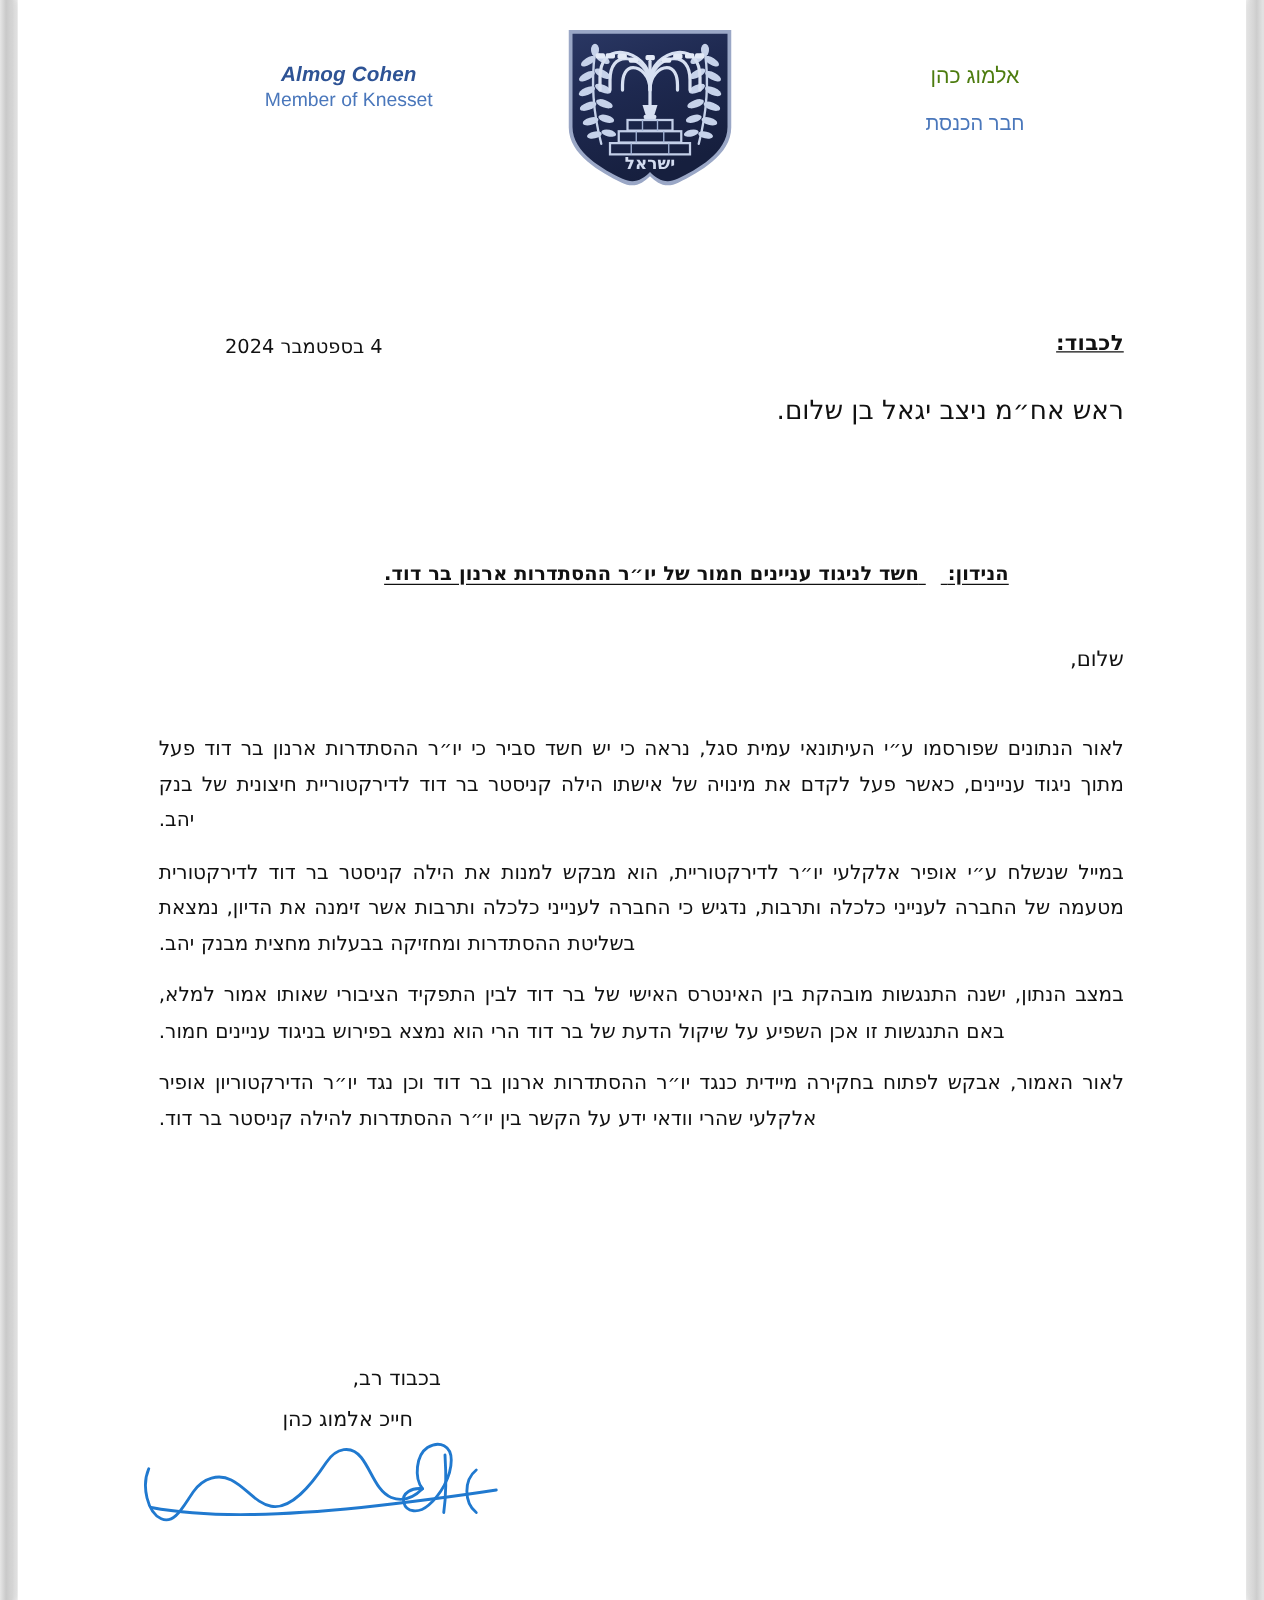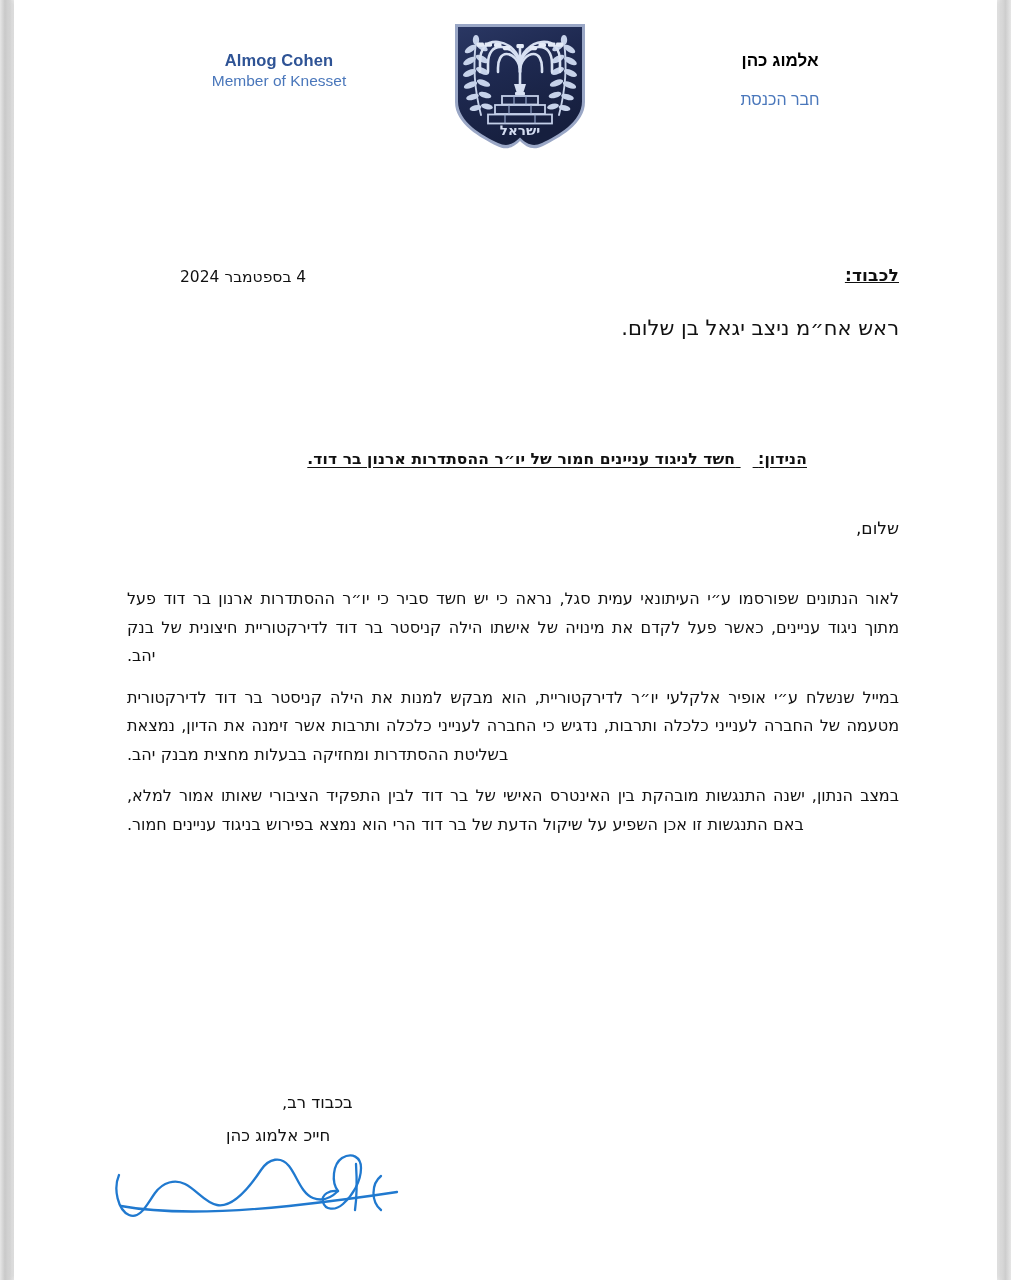--- a/index.html
+++ b/index.html
@@ -65,31 +65,32 @@
     width: 230px;
     text-align: center;
     direction: rtl;
   }
   .lh-name-en {
     font-size: 16.5px;
     font-weight: bold;
     color: #2e5395;
     letter-spacing: .1px;
     line-height: 20px;
+    font-style: italic;
   }
   .lh-role-en {
     font-size: 15.5px;
     color: #4a77bb;
     line-height: 22px;
     margin-top: 0;
   }
   .lh-name-he {
     font-size: 17px;
-    font-weight: bold;
-    color: #000000;
+    font-weight: normal;
+    color: #4d7c0f;
     line-height: 21px;
   }
   .lh-role-he {
     font-size: 16px;
     color: #4a77bb;
     line-height: 23px;
     margin-top: 17px;
   }
 
   .emblem {
@@ -339,20 +340,21 @@
         <span style="display:inline-block;width:12px"></span>
         <span>חשד לניגוד עניינים חמור של יו״ר ההסתדרות ארנון בר דוד.</span>
       </div>
 
       <div class="greeting">שלום,</div>
 
       <div class="paragraphs">
         <p class="para">לאור הנתונים שפורסמו ע״י העיתונאי עמית סגל, נראה כי יש חשד סביר כי יו״ר ההסתדרות ארנון בר דוד פעל מתוך ניגוד עניינים, כאשר פעל לקדם את מינויה של אישתו הילה קניסטר בר דוד לדירקטוריית חיצונית של בנק יהב.</p>
         <p class="para">במייל שנשלח ע״י אופיר אלקלעי יו״ר לדירקטוריית, הוא מבקש למנות את הילה קניסטר בר דוד לדירקטורית מטעמה של החברה לענייני כלכלה ותרבות, נדגיש כי החברה לענייני כלכלה ותרבות אשר זימנה את הדיון, נמצאת בשליטת ההסתדרות ומחזיקה בבעלות מחצית מבנק יהב.</p>
         <p class="para">במצב הנתון, ישנה התנגשות מובהקת בין האינטרס האישי של בר דוד לבין התפקיד הציבורי שאותו אמור למלא, באם התנגשות זו אכן השפיע על שיקול הדעת של בר דוד הרי הוא נמצא בפירוש בניגוד עניינים חמור.</p>
+        <p class="para">לאור האמור, אבקש לפתוח בחקירה מיידית כנגד יו״ר ההסתדרות ארנון בר דוד וכן נגד יו״ר הדירקטוריון אופיר אלקלעי שהרי וודאי ידע על הקשר בין יו״ר ההסתדרות להילה קניסטר בר דוד.</p>
       </div>
 
       <div class="sign-block">
         <div class="sign-closing">בכבוד רב,</div>
         <div class="sign-name">חייכ אלמוג כהן</div>
         <div class="sign-svg">
           <svg width="320" height="95" viewBox="0 0 320 95" xmlns="http://www.w3.org/2000/svg">
             <g fill="none" stroke="#2079cf" stroke-width="2.3" stroke-linecap="round" stroke-linejoin="round">
 
               <path d="M10 27 C4 41 9 62 20 67 C31 72 38 56 46 45

